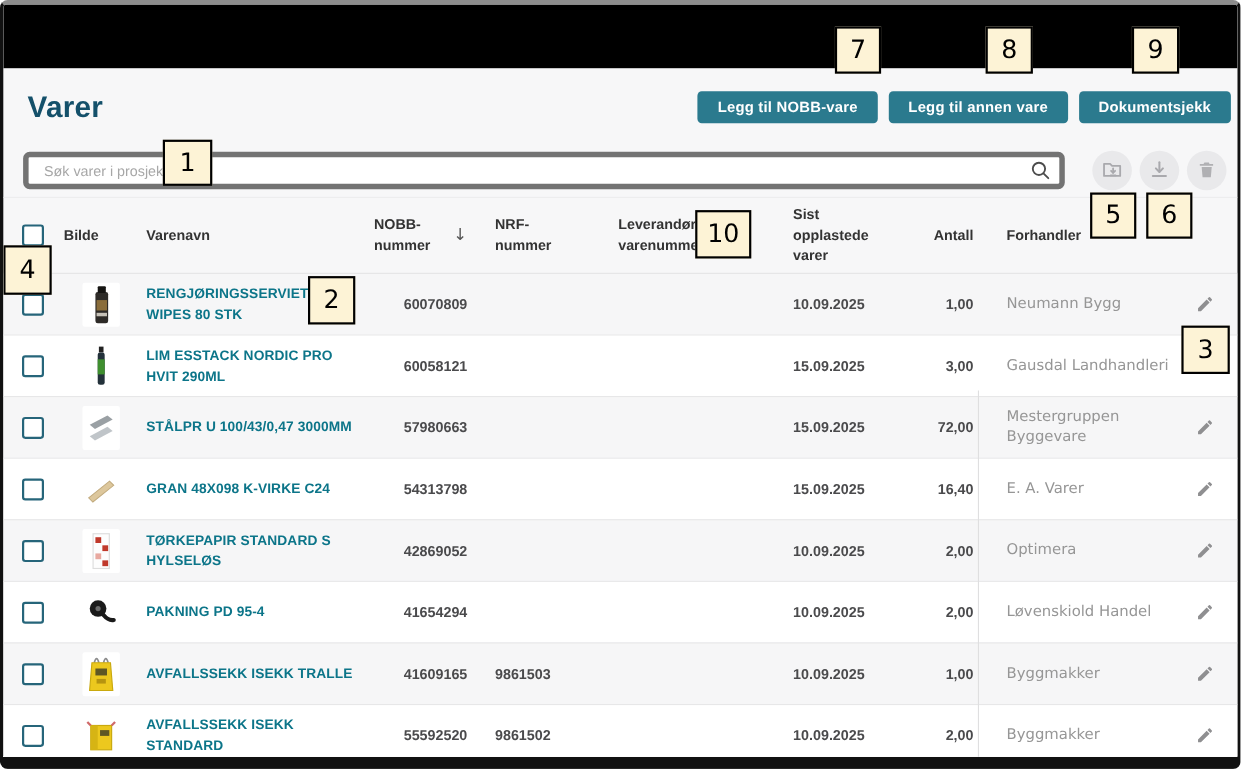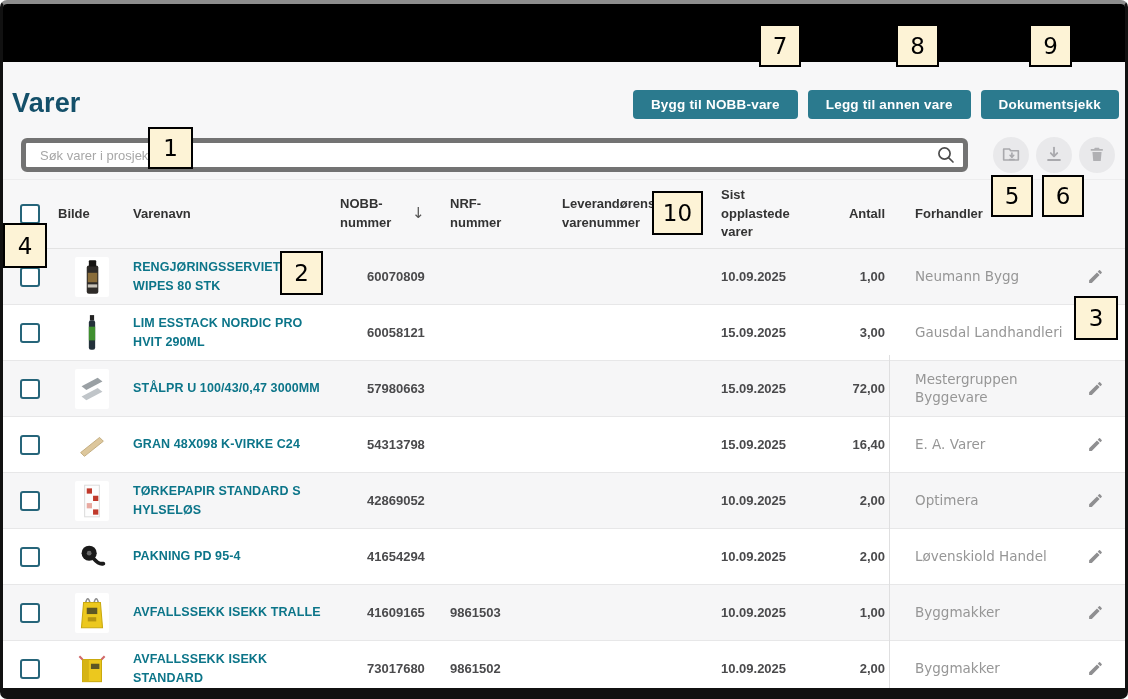--- a/index.html
+++ b/index.html
@@ -3,21 +3,21 @@
 <meta charset="utf-8">
 <style>
   html,body{margin:0;padding:0;background:#ffffff;font-family:"Liberation Sans",sans-serif;}
   .frame{
     position:relative;width:1128px;height:699px;box-sizing:border-box;
     border:3px solid #111;border-top:4px solid #8d8d8d;border-bottom-width:11px;
     border-radius:7px;background:#f7f7f8;overflow:hidden;
   }
   .topbar{height:58px;background:#000;}
   
-  .page-head{display:flex;justify-content:space-between;align-items:flex-end;margin:13px 6px 0 9px;height:44px;}
+  .page-head{display:flex;justify-content:space-between;align-items:center;margin:13px 6px 0 22px;height:44px;}
   .page-title{margin:0;font-size:27px;font-weight:bold;color:#14506a;letter-spacing:.2px;}
   .head-buttons{display:flex;gap:10px;}
   .btn{
     background:#2b7a8e;color:#fff;border:none;border-radius:4px;height:29px;
     padding:0 18px;font-family:"Liberation Sans",sans-serif;font-size:13.5px;font-weight:bold;
     letter-spacing:.2px;cursor:pointer;
   }
   
   .toolbar{display:flex;align-items:center;margin:18px 10px 0 18px;height:36px;}
   .search-box{position:relative;width:955px;height:34px;box-sizing:border-box;}
@@ -75,21 +75,21 @@
 </style>
 </head>
 <body>
 
 <div class="frame" id="frame">
   <div class="topbar"></div>
 
   <div class="page-head">
     <h1 class="page-title">Varer</h1>
     <div class="head-buttons">
-      <button class="btn">Bygg til NOBB-vare</button>
+      <button class="btn">Legg til NOBB-vare</button>
       <button class="btn">Legg til annen vare</button>
       <button class="btn">Dokumentsjekk</button>
     </div>
   </div>
 
   <div class="toolbar">
     <div class="search-box">
       <input type="text" placeholder="Søk varer i prosjekt" style="">
       <span class="search-glyph">
         <svg width="20" height="20" viewBox="0 0 20 20">
@@ -375,21 +375,21 @@
                 <rect x="5" y="10" width="18" height="21" fill="#ecc81e" stroke="#c9a90e"></rect>
                 <rect x="5" y="10" width="6" height="21" fill="#d6b414"></rect>
                 <path d="M5 10 L2 7 M23 10 L26 7" stroke="#d06a6a" stroke-width="2"></path>
                 <rect x="13" y="14" width="8" height="5" fill="#3b3b25" opacity="0.8"></rect>
               </svg>
             </span>
           </div>
     <div class="td c-name">
             <a href="#">AVFALLSSEKK ISEKK STANDARD</a>
           </div>
-    <div class="td c-nobb">73017680</div>
+    <div class="td c-nobb">55592520</div>
     <div class="td c-nrf">9861502</div>
     <div class="td c-sup"></div>
     <div class="td c-date">10.09.2025</div>
     <div class="td c-qty">2,00</div>
     <div class="td c-dealer">Byggmakker</div>
     <div class="td c-actions">
       <span class="edit-btn">
         <svg width="17" height="17" viewBox="0 0 24 24" fill="#8f8f91">
                 <path d="M3 17.25V21h3.75L17.81 9.94l-3.75-3.75L3 17.25zM20.71 7.04a1 1 0 0 0 0-1.41l-2.34-2.34a1 1 0 0 0-1.41 0l-1.83 1.83 3.75 3.75 1.83-1.83z"></path>
               </svg>
@@ -406,14 +406,14 @@
   </div>
 <div class="annotation" style="left: 145px; top: 123px; width: 45px; height: 42px;">1</div>
     <div class="annotation" style="left: 277px; top: 247px; width: 43px; height: 44px;">2</div>
     <div class="annotation" style="left: 1071px; top: 292px; width: 44px; height: 44px;">3</div>
     <div class="annotation" style="left: 0px; top: 219px; width: 44px; height: 45px;">4</div>
     <div class="annotation" style="left: 988px; top: 171px; width: 42px; height: 42px;">5</div>
     <div class="annotation" style="left: 1039px; top: 171px; width: 42px; height: 42px;">6</div>
     <div class="annotation" style="left: 756px; top: 20px; width: 42px; height: 43px;">7</div>
     <div class="annotation" style="left: 893px; top: 20px; width: 43px; height: 43px;">8</div>
     <div class="annotation" style="left: 1026px; top: 20px; width: 43px; height: 43px;">9</div>
-    <div class="annotation" style="left: 649px; top: 187px; width: 51px; height: 44px;">10</div>
+    <div class="annotation" style="left: 629px; top: 187px; width: 51px; height: 44px;">10</div>
   </div>
 
 </body></html>

